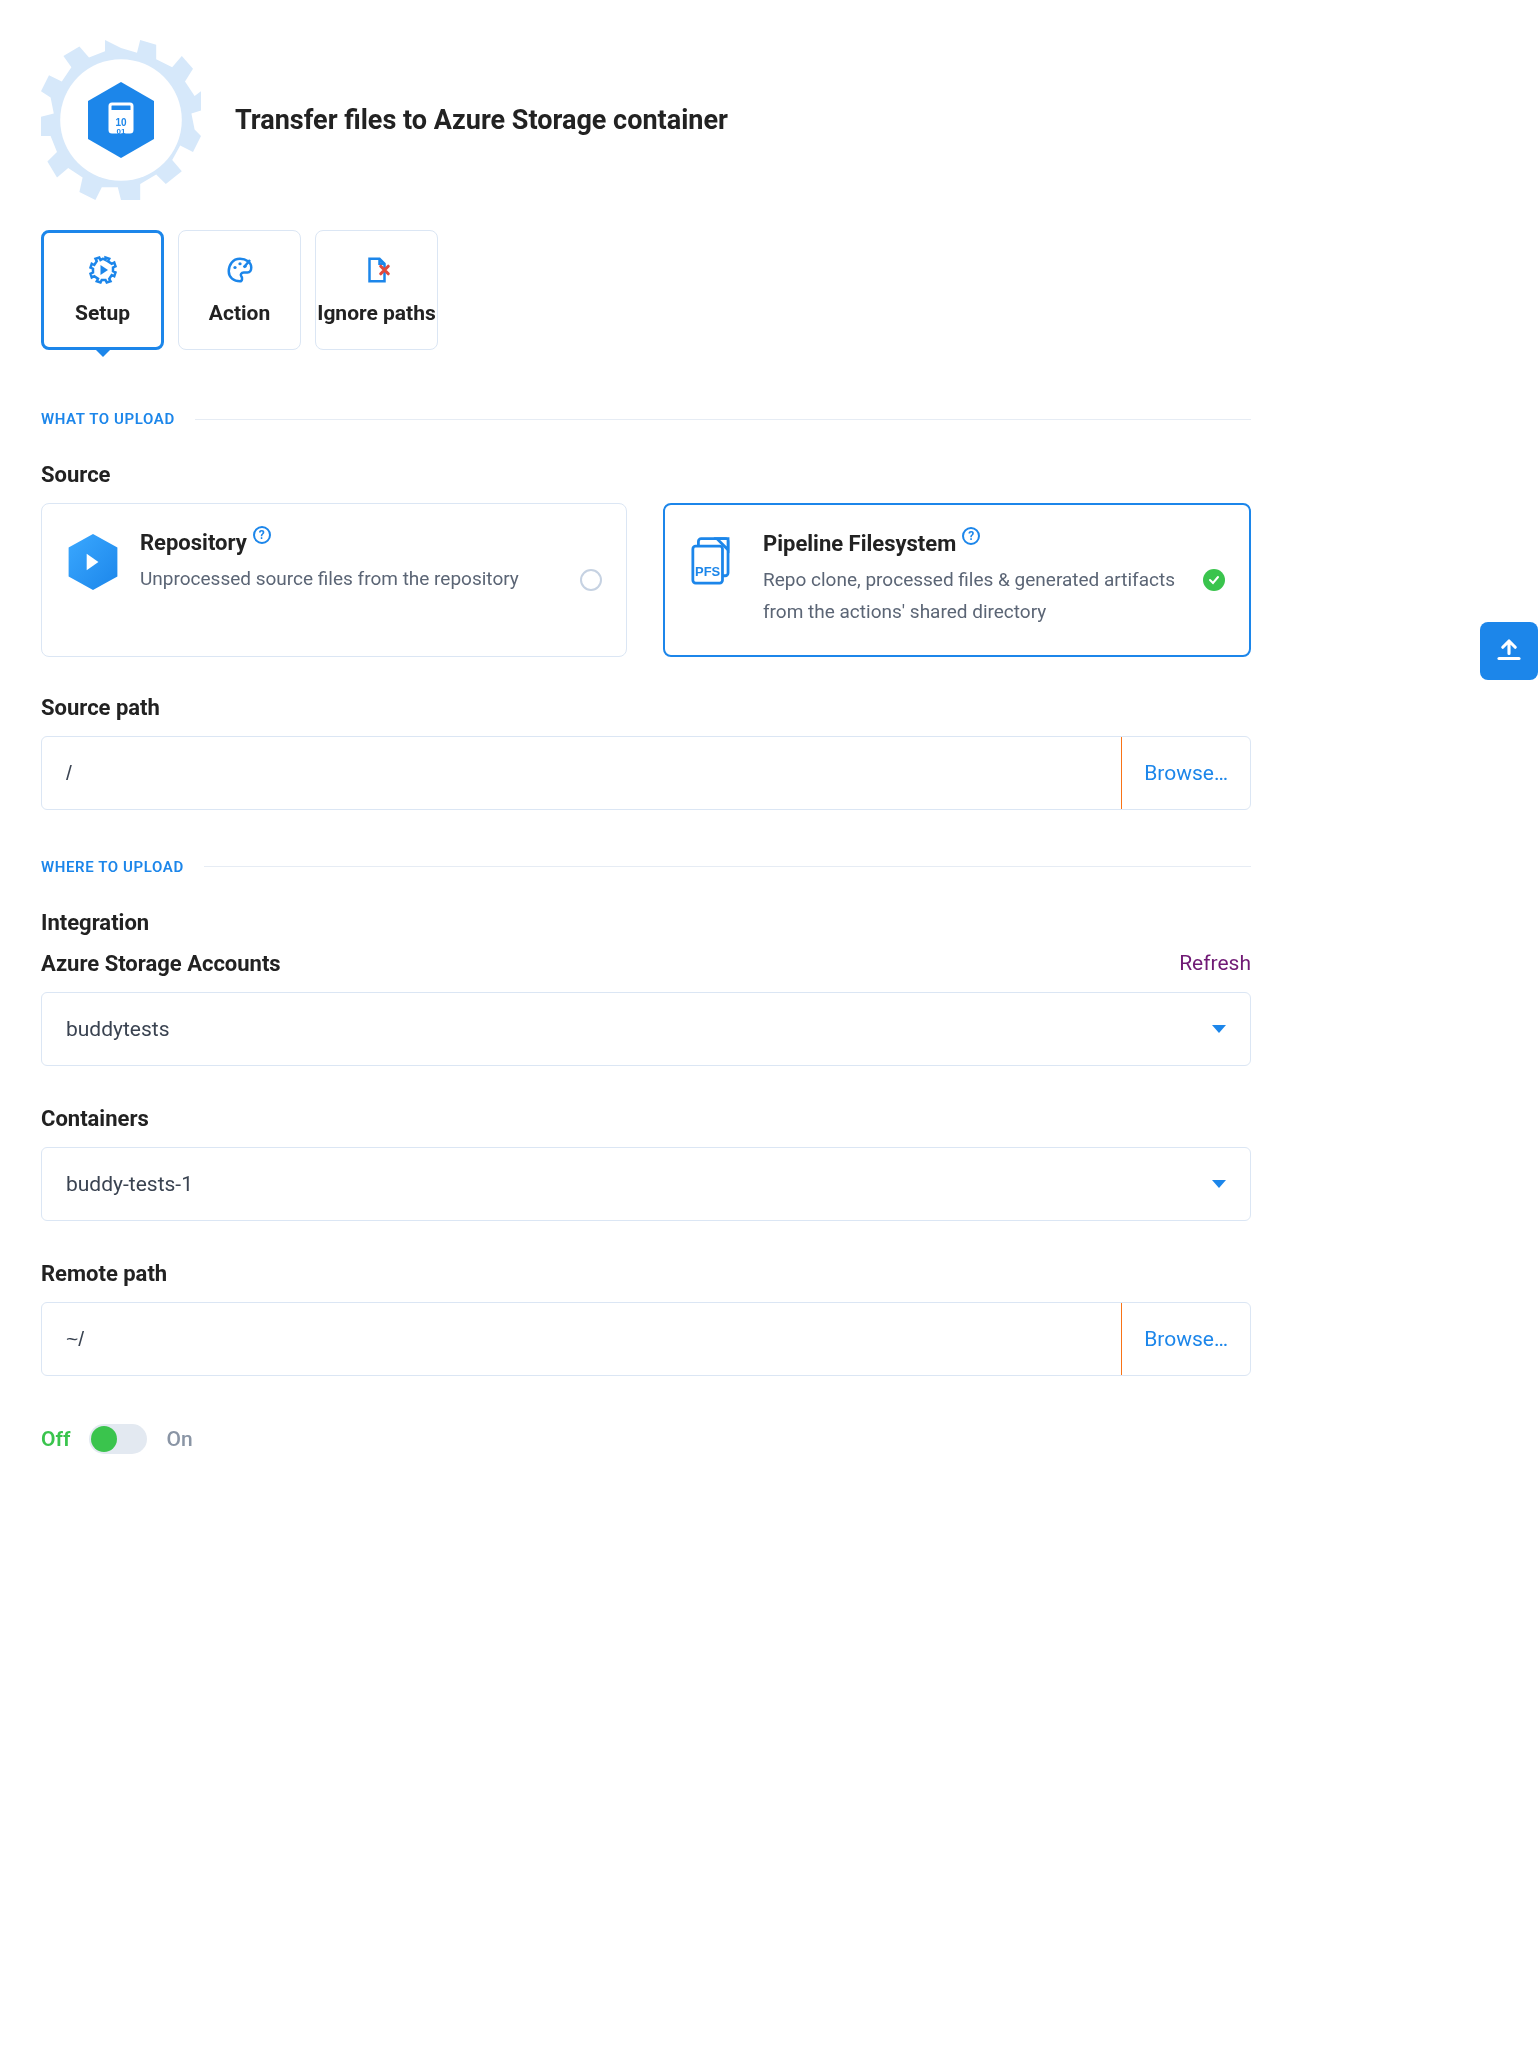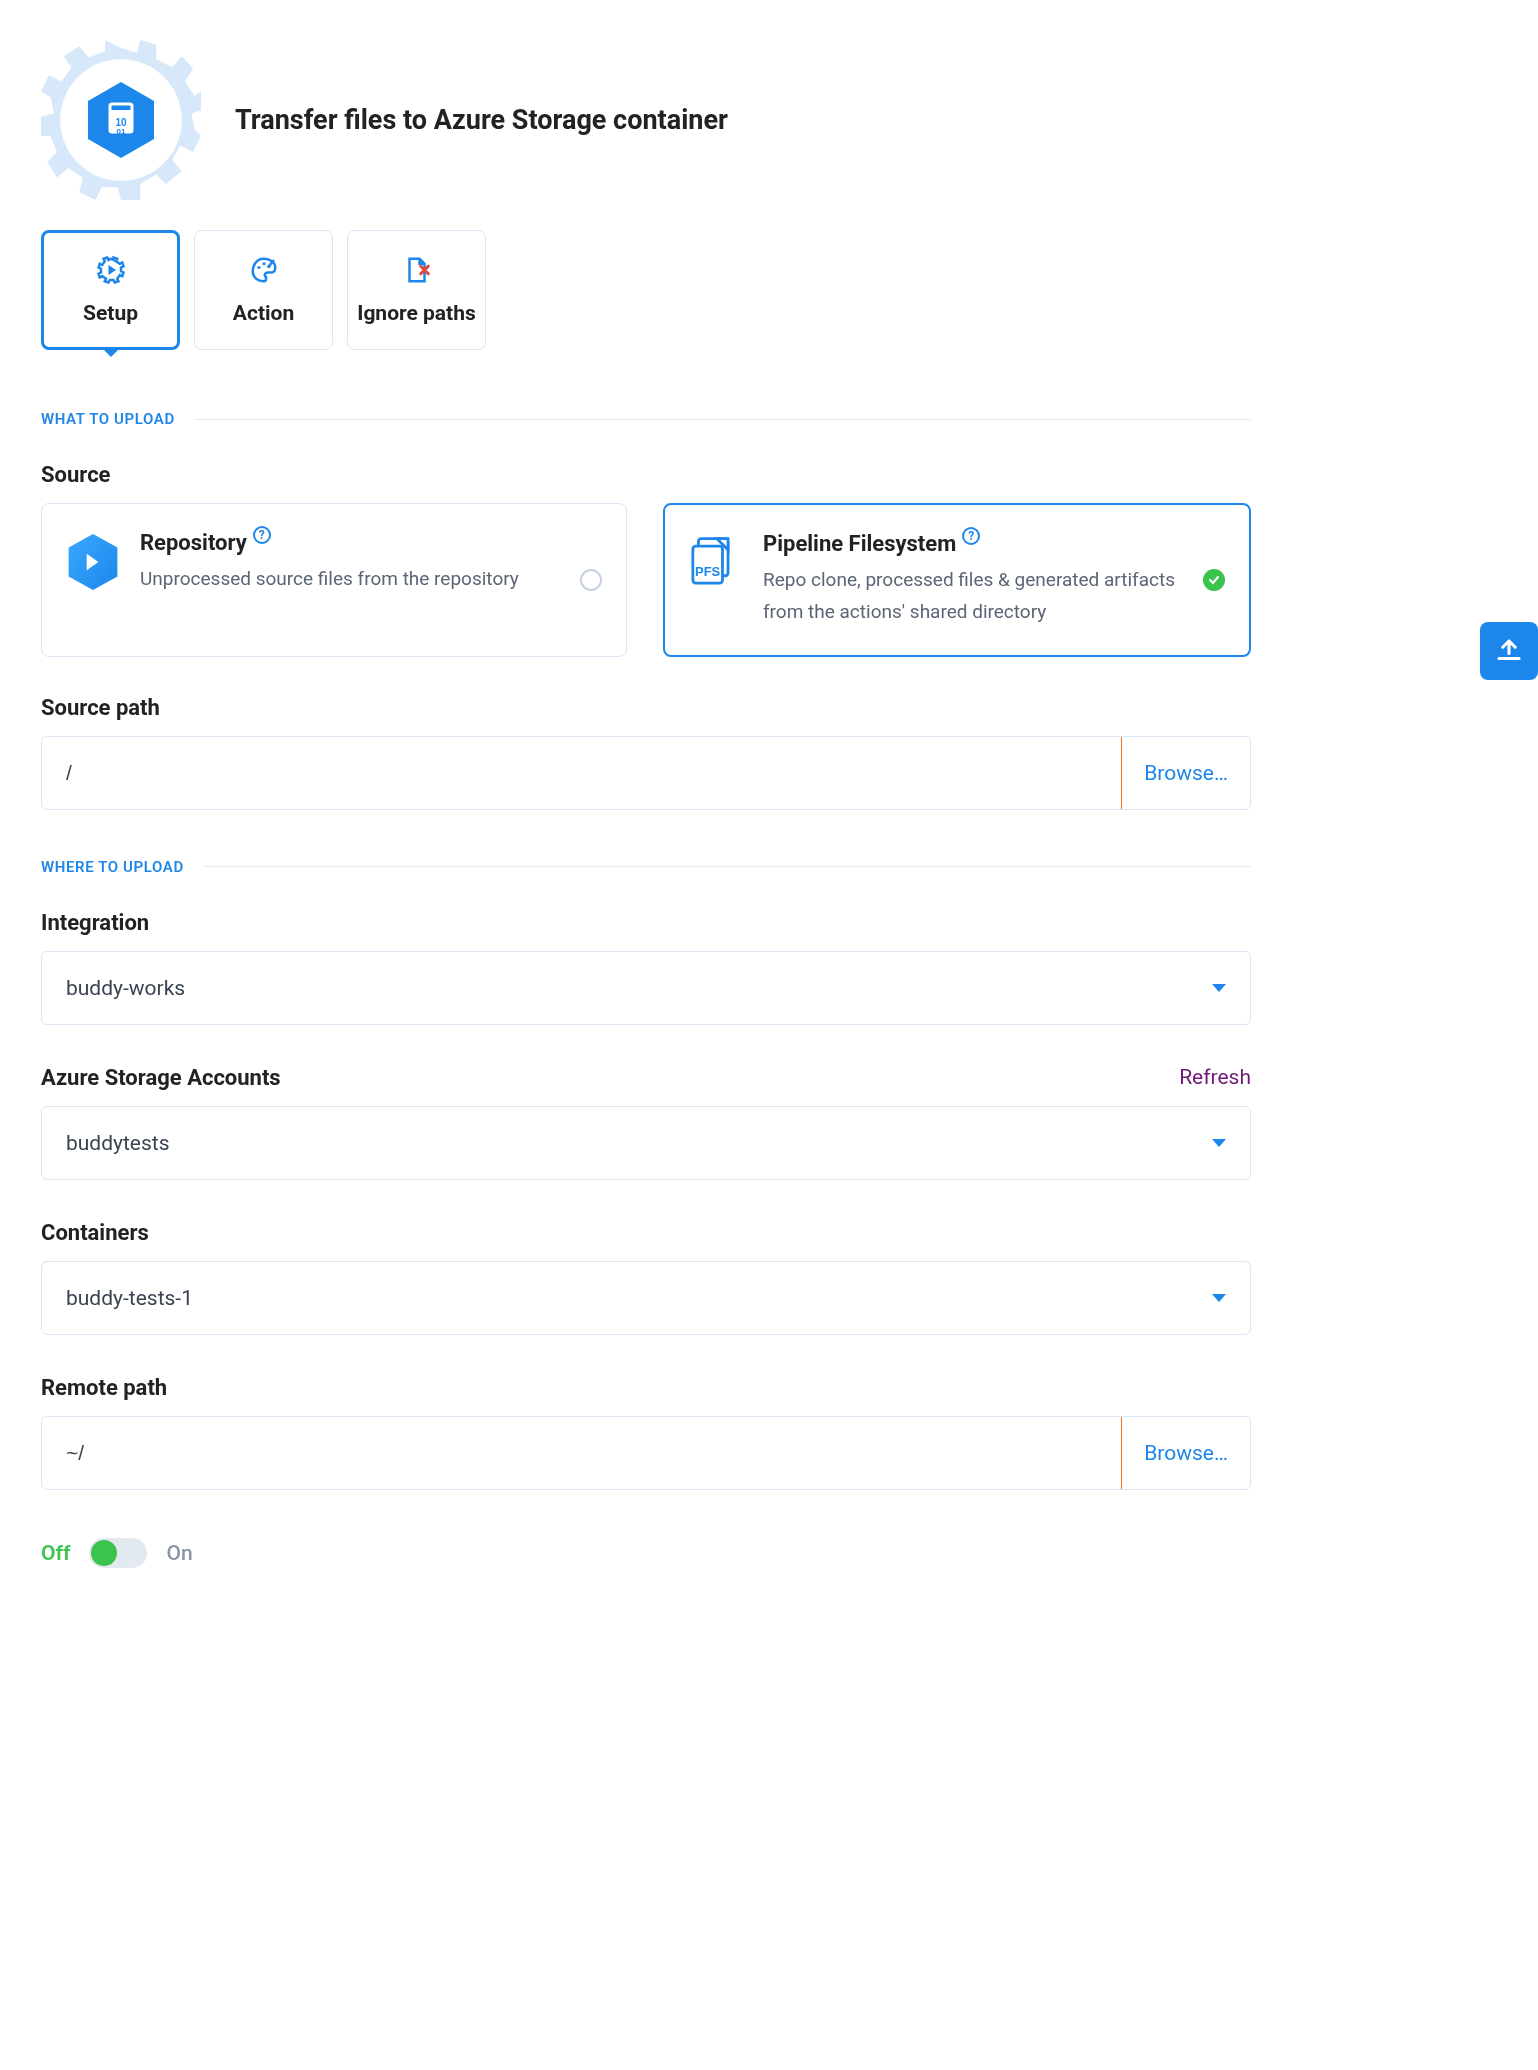--- a/index.html
+++ b/index.html
@@ -44,21 +44,21 @@
     margin-left: 34px;
     color: #222;
   }
   
   .tabs {
     display: flex;
     gap: 14px;
     margin-bottom: 60px;
   }
   .tab {
-    width: 139px;
+    width: 123px;
     height: 120px;
     border: 1px solid #dbe6f4;
     border-radius: 8px;
     display: flex;
     flex-direction: column;
     align-items: center;
     justify-content: center;
     gap: 16px;
     cursor: pointer;
     position: relative;
@@ -385,24 +385,20 @@
     <input type="text" value="/" style="">
     <div class="browse-btn">Browse…</div>
   </div>
 
   <div class="section-label">
     <span>WHERE TO UPLOAD</span>
     <span class="line"></span>
   </div>
 
   <div class="field-label">Integration</div>
-  <div class="select-wrap">
-    <span class="select-value">buddy-works</span>
-    <span class="caret"></span>
-  </div>
 
   <div class="field-label">
     <span>Azure Storage Accounts</span>
     <span class="refresh-link">Refresh</span>
   </div>
   <div class="select-wrap">
     <span class="select-value">buddytests</span>
     <span class="caret"></span>
   </div>
 

